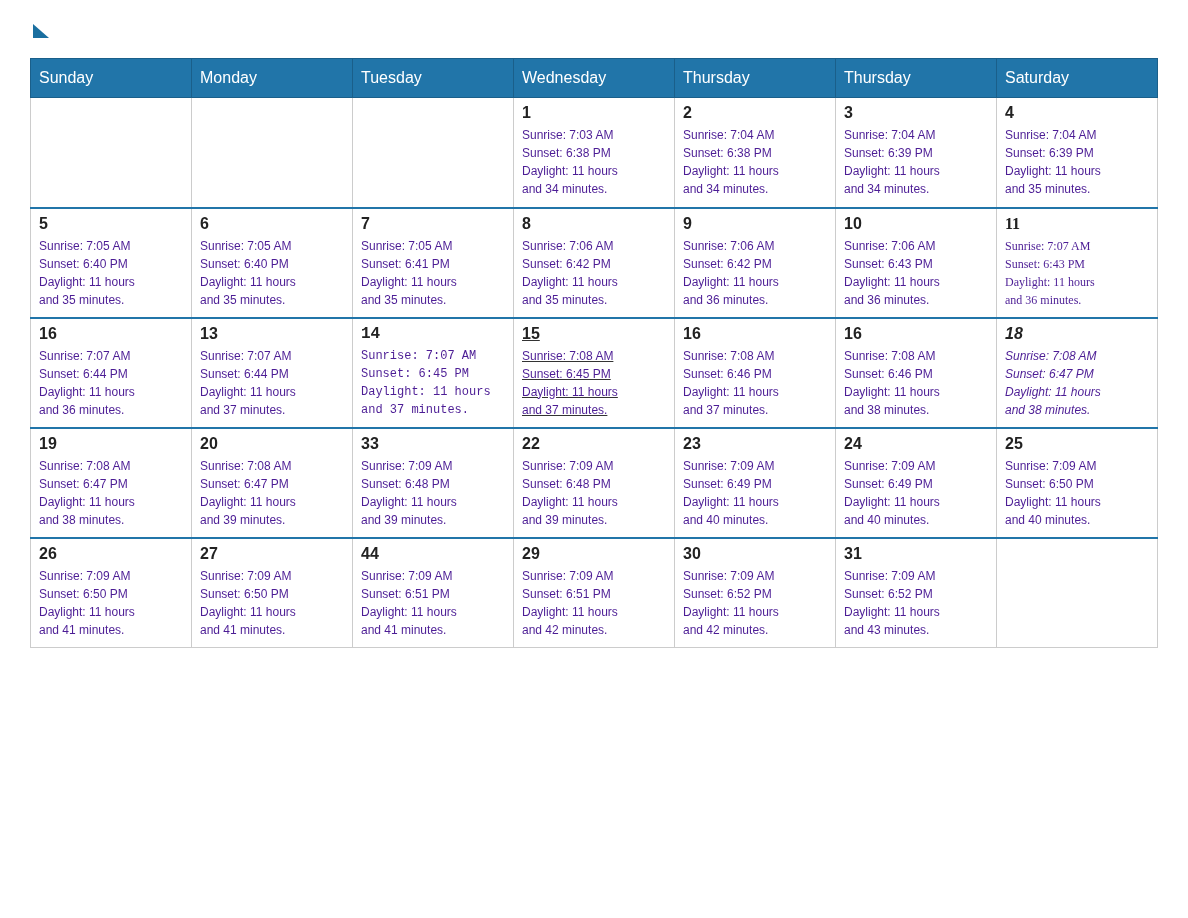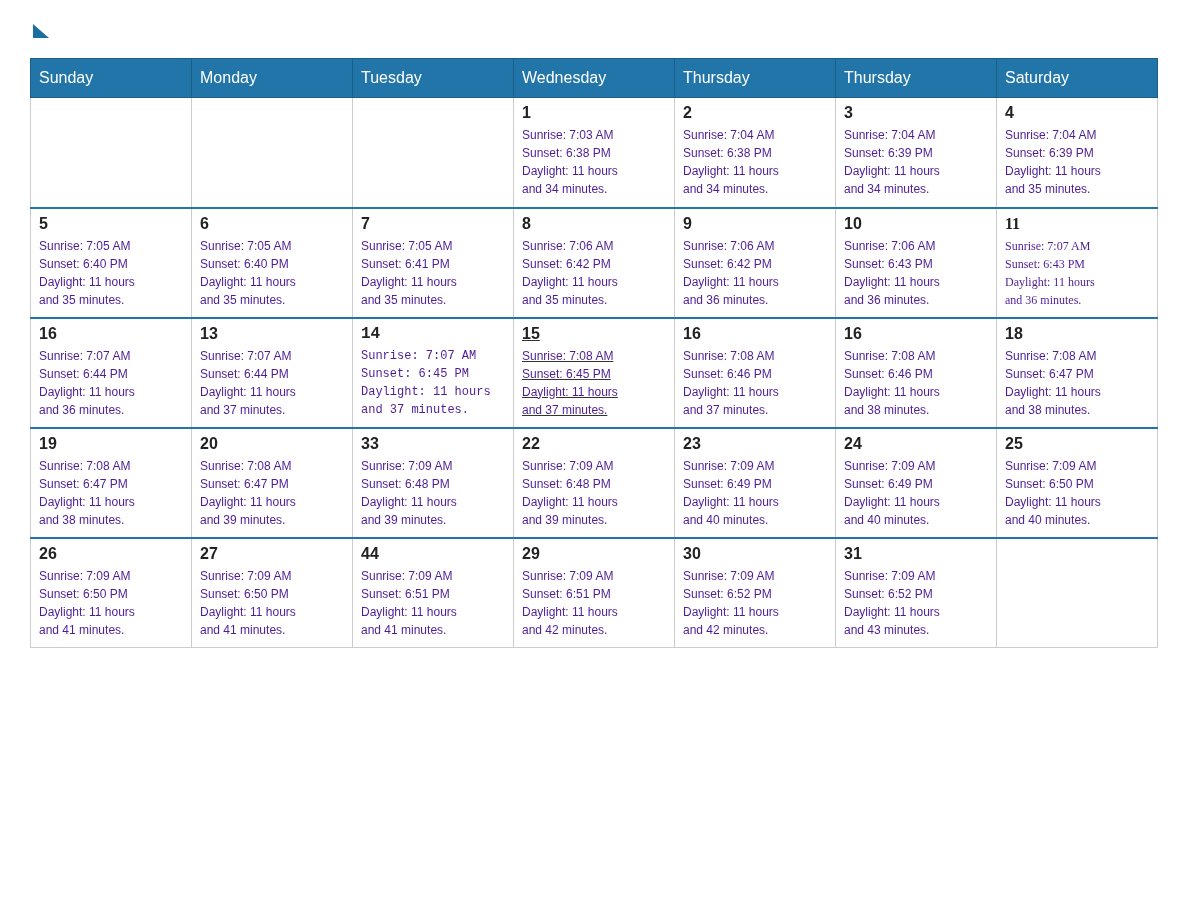--- a/index.html
+++ b/index.html
@@ -253,21 +253,21 @@
 Daylight: 11 hours
 and 37 minutes.</div>
         </td>
         <td style="border-bottom: 2px solid rgb(33, 117, 169);">
           <span class="day-number">16</span>
           <div class="day-info" style="white-space: pre-line;">Sunrise: 7:08 AM
 Sunset: 6:46 PM
 Daylight: 11 hours
 and 38 minutes.</div>
         </td>
-        <td style="border-bottom: 2px solid rgb(33, 117, 169);">
+        <td style="border-bottom: 2px solid rgb(33, 117, 169); font-style: italic;">
           <span class="day-number">18</span>
           <div class="day-info" style="white-space: pre-line;">Sunrise: 7:08 AM
 Sunset: 6:47 PM
 Daylight: 11 hours
 and 38 minutes.</div>
         </td>
       </tr>
       <tr>
         <td style="border-bottom: 2px solid rgb(33, 117, 169);">
           <span class="day-number">19</span>

